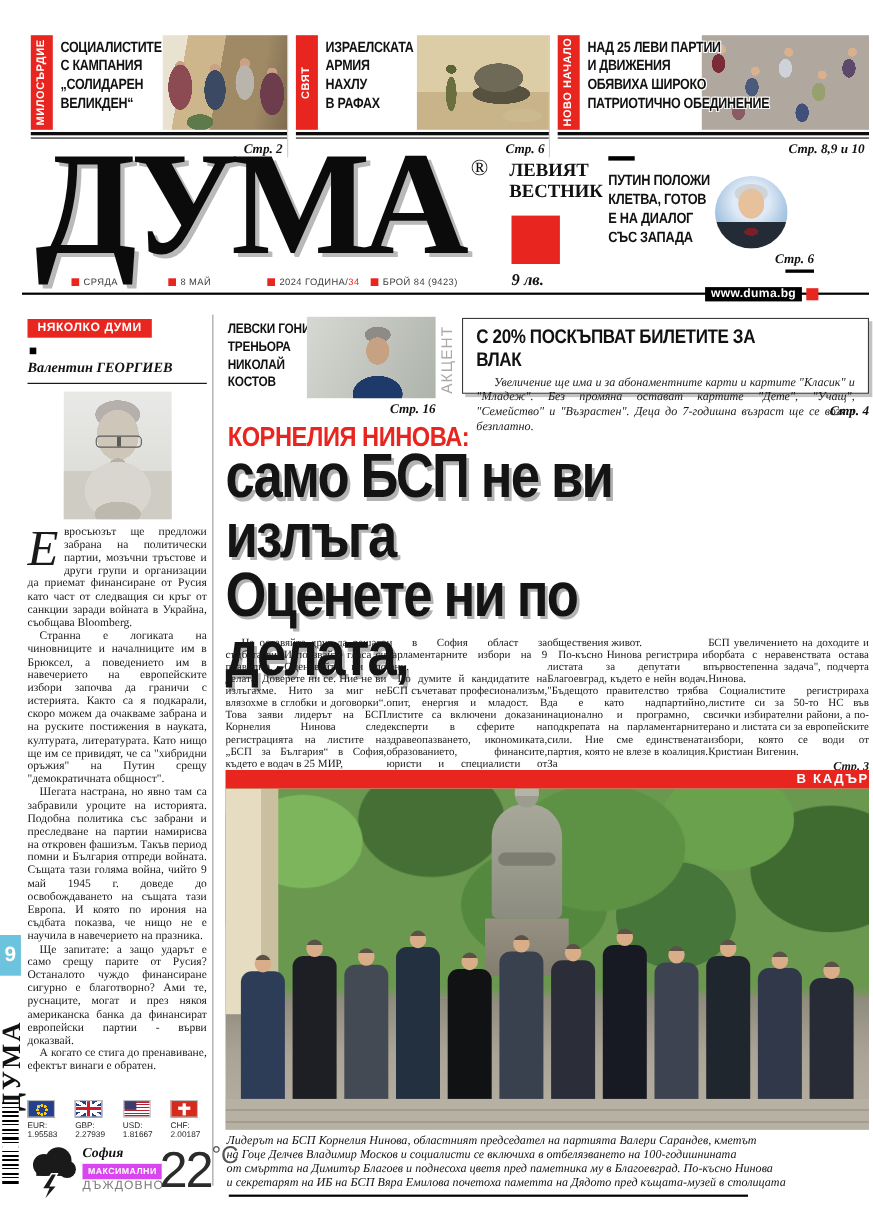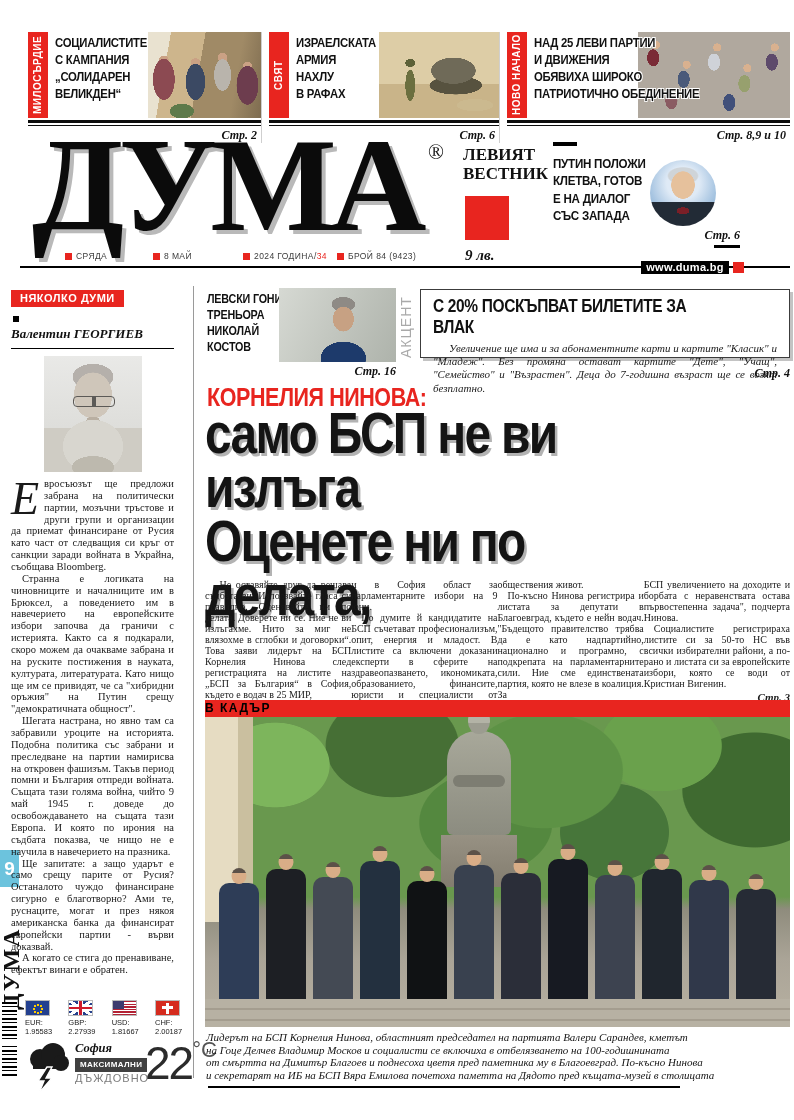--- a/index.html
+++ b/index.html
@@ -100,21 +100,21 @@
       linear-gradient(180deg,transparent 0 64%,#222b36 64%),
       radial-gradient(12px 14px at 50% 38%,#e6c19c 96%,transparent),
       radial-gradient(16px 9px at 50% 24%,#cfd4d8 90%,transparent),
       radial-gradient(circle at 50% 35%,#dfeaf6 0 30%,#a9c6e2 60%,#6f9cc6 100%); }
   .putin-ref { position:absolute; left:688px; top:228px; width:52px; text-align:right;
     font-family:"Liberation Serif",serif; font-style:italic; font-weight:bold; font-size:12px; }
   .putin-ref::after { content:""; display:block; margin:2px 0 0 auto; width:26px; height:3px; background:#000; }
 
   
   .divider-v { position:absolute; left:193px; top:286px; height:792px; border-left:1px solid #9a9a9a; }
-  .op { position:absolute; left:11px; top:288px; width:163px; }
+  .op { position:absolute; left:25px; top:288px; width:163px; }
   .op-kicker { display:inline-block; color:#fff; font-weight:bold; font-size:11px; padding:2px 9px 3px; letter-spacing:.5px; }
   .op-title { margin-top:7px; font-weight:bold; font-size:27px; letter-spacing:-1px; }
   .op-bullet { width:6px; height:6px; background:#000; margin:9px 0 4px 2px; }
   .op-author { font-family:"Liberation Serif",serif; font-style:italic; font-weight:bold; font-size:13px; }
   .op-rule { border-top:1.5px solid #000; margin-top:6px; }
   .op-photo { width:98px; height:116px; margin:7px auto 6px;
     background:radial-gradient(26px 14px at 50% 96%,#bdb9ae 80%,transparent 81%),
       radial-gradient(34px 30px at 50% 78%,#d8d6cf 88%,transparent 89%),
       radial-gradient(8px 5px at 50% 56%,#b9afa2 85%,transparent 86%),
       linear-gradient(180deg,transparent 0 62%,#cfccc4 62%),
@@ -199,21 +199,21 @@
     line-height:1.1; letter-spacing:-.3px; color:#1c1c1c; }
   .ma-body { position:absolute; left:205px; top:579px; width:585px; height:132px;
     display:flex; font-family:"Liberation Serif",serif; font-size:10px; line-height:1.1;
     text-align:justify; color:#1a1a1a; }
   .ma-col { flex:1; }
   .ma-col p.ind { text-indent:10px; }
   .ma-ref { text-align:right; font-style:italic; font-weight:bold; font-size:11px; margin-top:2px; }
 
   
   .vk-band { position:absolute; left:205px; top:700px; width:585px; height:17px;
-    color:#000000; font-weight:bold; font-size:12px; text-align:left; line-height:17px; letter-spacing:1.5px; }
+    color:#ffffff; font-weight:bold; font-size:12px; text-align:right; line-height:17px; letter-spacing:1.5px; }
   .photo { position:absolute; left:205px; top:717px; width:585px; height:310px; overflow:hidden;
     background:linear-gradient(180deg,#69984e 0 58%,#8f8c7d 62%,#aaa497 78%,#b8b1a2 100%); }
   .ph-trees { position:absolute; inset:0 0 38% 0;
     background:radial-gradient(90px 70px at 12% 25%,#7db55c 60%,transparent 61%),
       radial-gradient(110px 85px at 32% 15%,#466f35 60%,transparent 61%),
       radial-gradient(130px 95px at 58% 28%,#5d9245 60%,transparent 61%),
       radial-gradient(100px 75px at 78% 15%,#6aa14c 60%,transparent 61%),
       radial-gradient(120px 95px at 94% 38%,#3f6a30 60%,transparent 61%),
       radial-gradient(110px 85px at 48% 55%,#54883f 60%,transparent 61%),
       radial-gradient(90px 80px at 70% 60%,#47763a 60%,transparent 61%); }
@@ -351,21 +351,21 @@
 
   <div class="weather">
     <svg class="wx-icon" width="46" height="52" viewBox="0 0 46 52">
       <circle cx="15" cy="18" r="10" fill="#1a1a1a"></circle>
       <circle cx="28" cy="14" r="12" fill="#1a1a1a"></circle>
       <circle cx="36" cy="22" r="8" fill="#1a1a1a"></circle>
       <rect x="8" y="18" width="32" height="10" fill="#1a1a1a"></rect>
       <polygon points="22,26 13,40 19,40 14,52 27,37 21,37 27,26" fill="#1a1a1a" stroke="#fff" stroke-width="1.4"></polygon>
     </svg>
     <div class="wx-city">София</div>
-    <div class="wx-badge" style="background:#404040">МАКСИМАЛНИ</div>
+    <div class="wx-badge" style="background:#d946ef">МАКСИМАЛНИ</div>
     <div class="wx-cond">ДЪЖДОВНО</div>
     <div class="wx-temp"><span>22</span><span class="wx-unit">°C</span></div>
   </div>
 
   <div class="lev-head"><span class="condens pre">ЛЕВСКИ ГОНИ
 ТРЕНЬОРА
 НИКОЛАЙ
 КОСТОВ</span></div>
   <div class="lev-photo"></div>
   <div class="lev-ref">Стр. 16</div>

